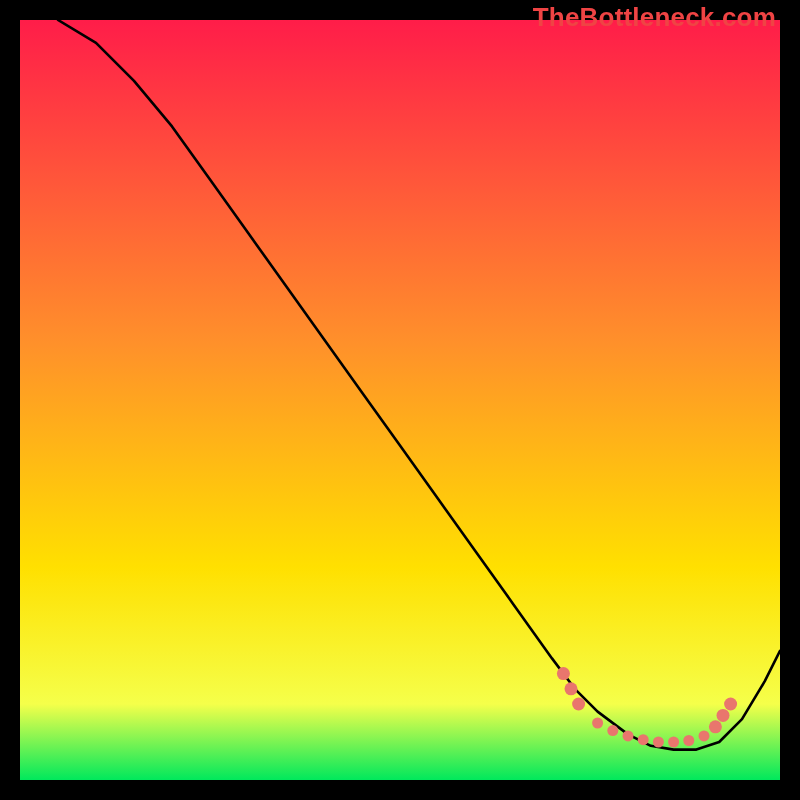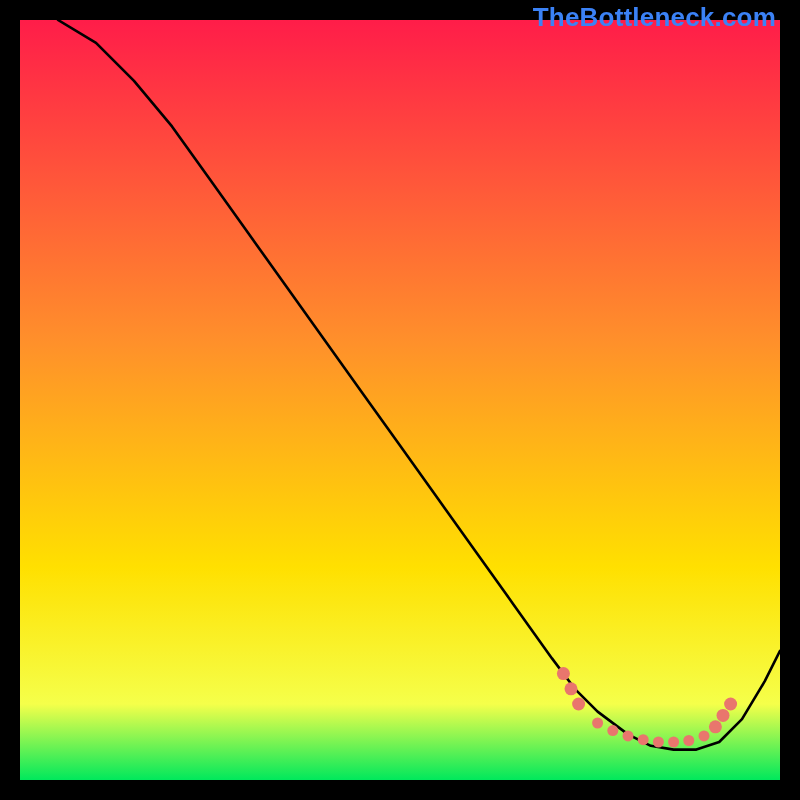--- a/index.html
+++ b/index.html
@@ -25,21 +25,21 @@
     width: 760px;
     height: 760px;
   }
   .watermark {
     position: absolute;
     top: 2px;
     right: 24px;
     font-family: Arial, Helvetica, sans-serif;
     font-size: 26px;
     font-weight: 600;
-    color: #3b82f6;
+    color: #ef4444;
     letter-spacing: 0.2px;
   }
 </style>
 </head>
 <body>
 
 <div class="frame">
   <svg class="plot" viewBox="0 0 760 760" preserveAspectRatio="none">
     <defs>
       <linearGradient id="bg-grad" x1="0" y1="0" x2="0" y2="1">

